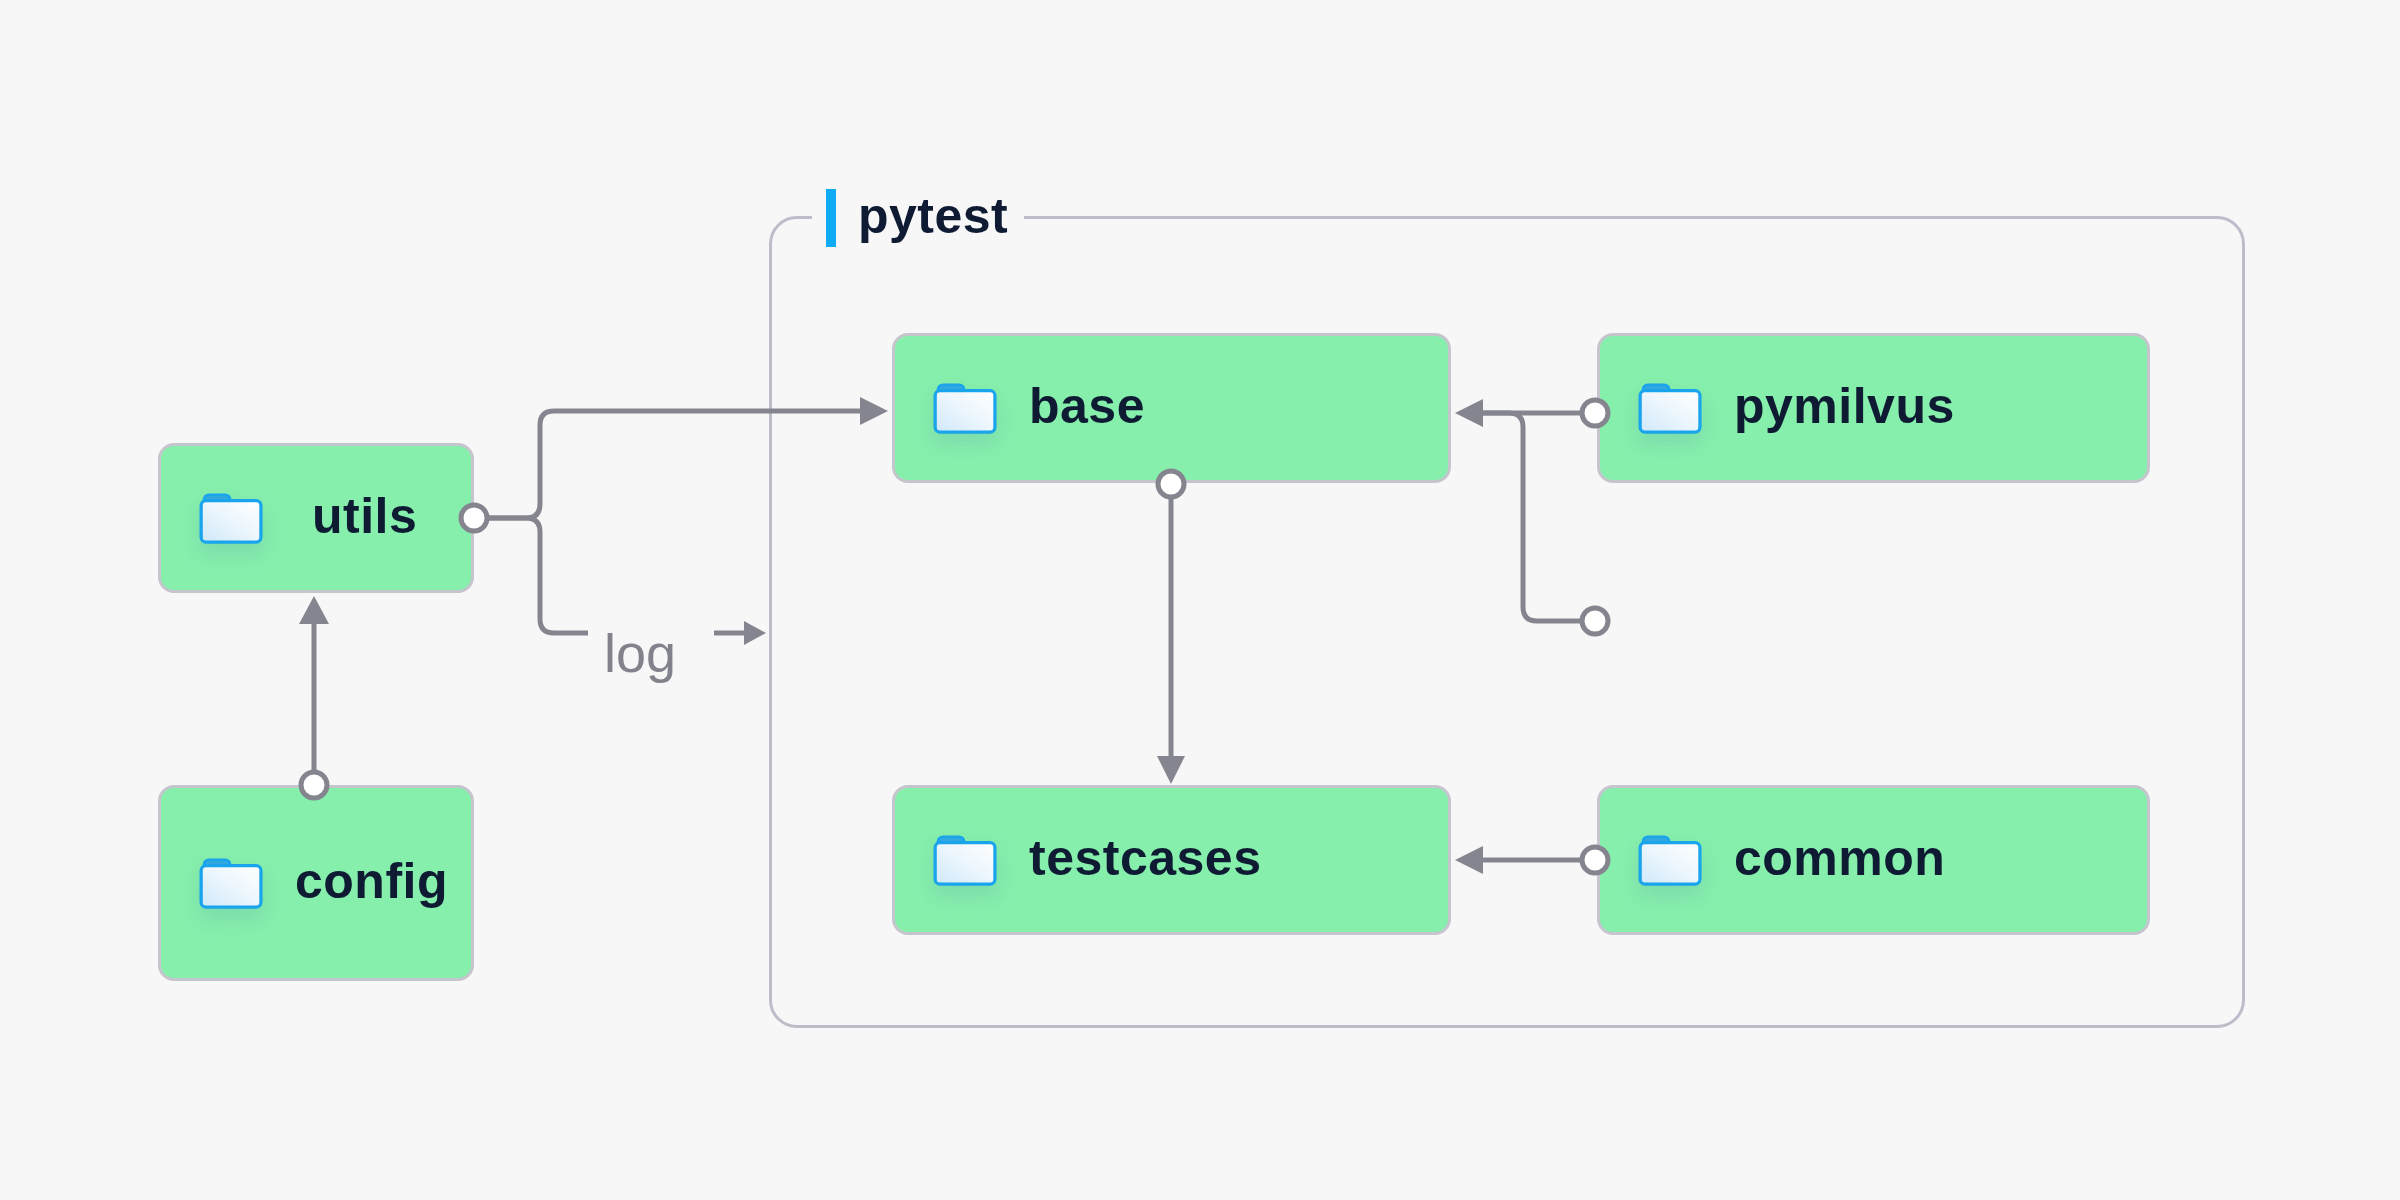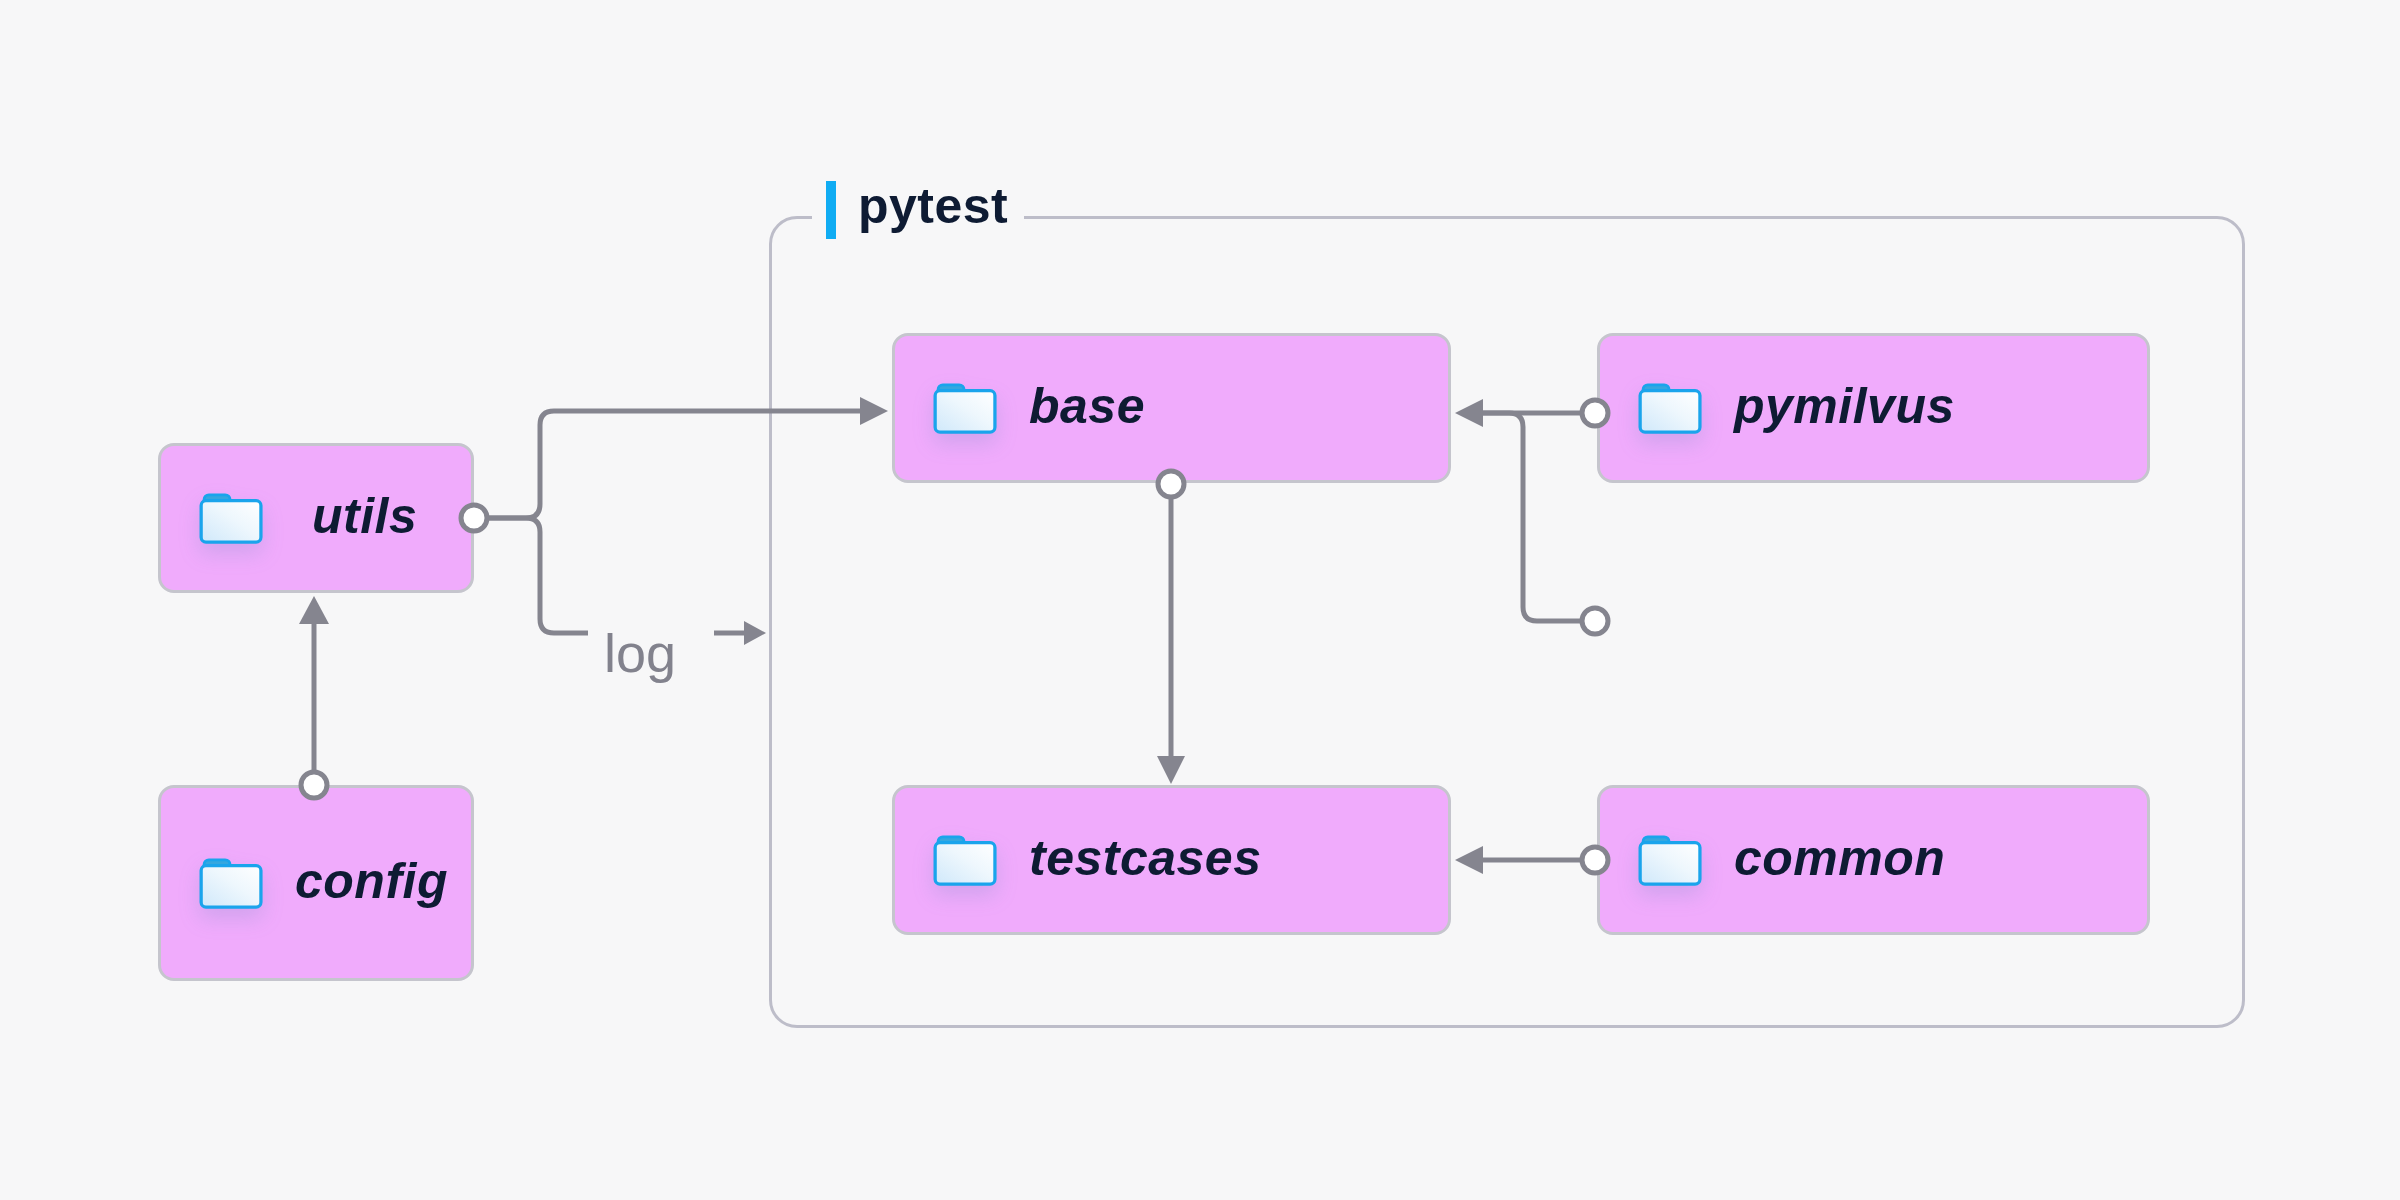--- a/index.html
+++ b/index.html
@@ -9,35 +9,35 @@
     font-family:"Liberation Sans", sans-serif;
   }
   
   .group{
     position:absolute;left:769px;top:216px;width:1476px;height:812px;
     border:3px solid #bdbdc9;border-radius:28px;background:transparent;
     box-sizing:border-box;z-index:1;
   }
   .group-label{
     position:absolute;left:812px;top:181px;height:66px;z-index:2;
-    display:flex;align-items:flex-start;background:#f7f7f8;
+    display:flex;align-items:flex-end;background:#f7f7f8;
     padding:0 16px 0 14px;
   }
   .group-label .accent-bar{
     width:10px;height:58px;background:#10acf3;margin-right:22px;flex:none;
   }
   .group-label .group-title{
     font-size:50px;font-weight:700;color:#0e1b33;letter-spacing:.5px;line-height:1;
     padding-bottom:6px;
   }
   
   .node{
-    position:absolute;background:#f0abfc;border:3px solid #c5c5cd;
+    position:absolute;background:#86efac;border:3px solid #c5c5cd;
     border-radius:16px;box-sizing:border-box;display:flex;align-items:center;
-    padding-left:38px;z-index:2;font-style:italic;
+    padding-left:38px;z-index:2;
   }
   .node .nlabel{
     font-size:50px;font-weight:700;color:#0e1b33;letter-spacing:.5px;
     margin-left:30px;line-height:1;padding-bottom:4px;
   }
   .folder{display:flex;align-items:center;flex:none;
     filter:drop-shadow(0px 10px 10px rgba(70,130,180,0.18));}
   
   #node-utils    {left:158px; top:443px; width:316px; height:150px;gap:17px;}
   #node-config   {left:158px; top:785px; width:316px; height:196px;}

